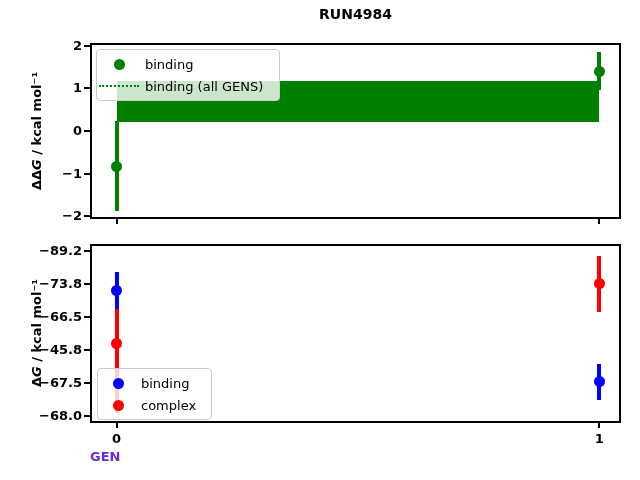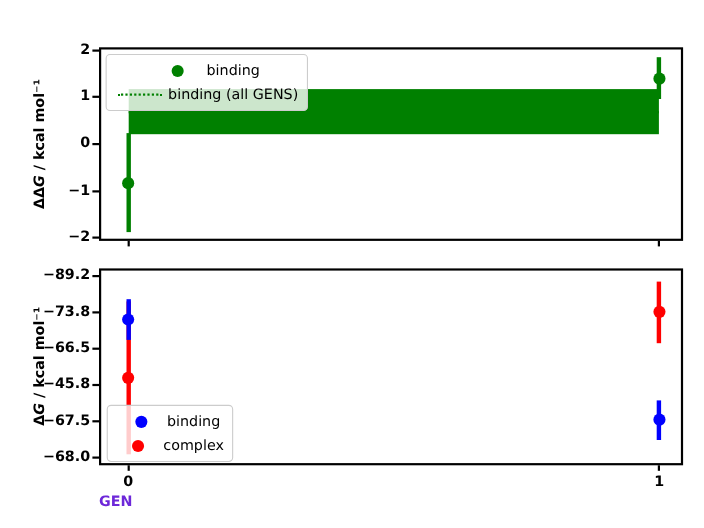--- a/index.html
+++ b/index.html
@@ -16,31 +16,32 @@
   .dot{width:11px;height:11px;border-radius:50%;}
   #title{position:absolute;left:90px;top:6px;width:531px;text-align:center;
          font-size:14px;font-weight:bold;color:#000;}
   .ylabel{position:absolute;left:-51px;width:176px;height:16px;line-height:16px;text-align:center;
           transform:rotate(-90deg);font-weight:bold;font-size:13px;color:#000;}
   .ylabel .mathg{font-style:italic;}
   #xlabel{position:absolute;left:90px;top:449px;width:531px;text-align:left;
           font-size:13px;font-weight:bold;color:#6d28d9;}
   .legend{position:absolute;z-index:2;background:rgba(255,255,255,0.8);
           border:1px solid #cccccc;border-radius:4px;padding:3px 0;}
-  .lg-row{display:flex;align-items:center;height:22px;justify-content:center;}
+  .lg-row{display:flex;align-items:center;height:22px;}
   .lg-marker{width:44px;display:flex;justify-content:center;align-items:center;flex:0 0 44px;}
   .lg-dot{width:11px;height:11px;border-radius:50%;}
   .lg-dotted{width:40px;height:0;border-top:2px dotted #008000;}
   .lg-label{font-size:13px;color:#000;margin-left:4px;white-space:nowrap;}
 </style>
 </head>
 <body>
 
 <div id="figure">
 
+  <div id="title">RUN4984</div>
 
   <div class="ylabel" style="top:123px;">
     <span>ΔΔ</span><span class="mathg">G</span><span> / kcal mol⁻¹</span>
   </div>
 
   <div class="ylabel" style="top:325px;">
     <span>Δ</span><span class="mathg">G</span><span> / kcal mol⁻¹</span>
   </div>
 
   <div id="ax0" class="axes" style="left:90px;top:43px;width:531px;height:176px;">

